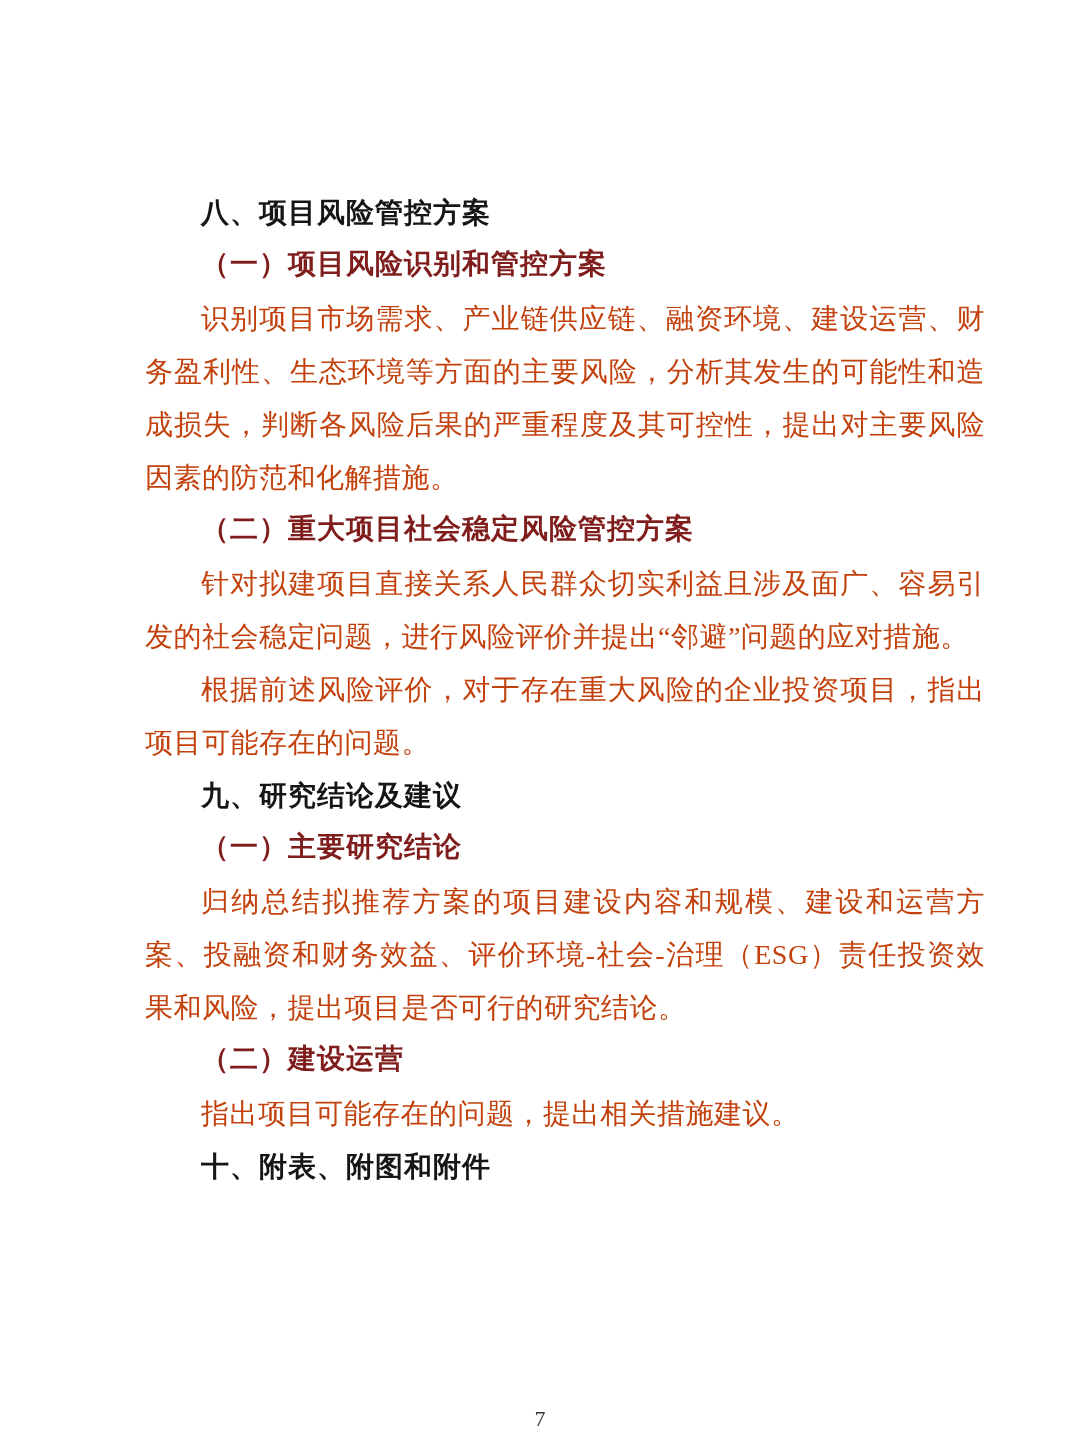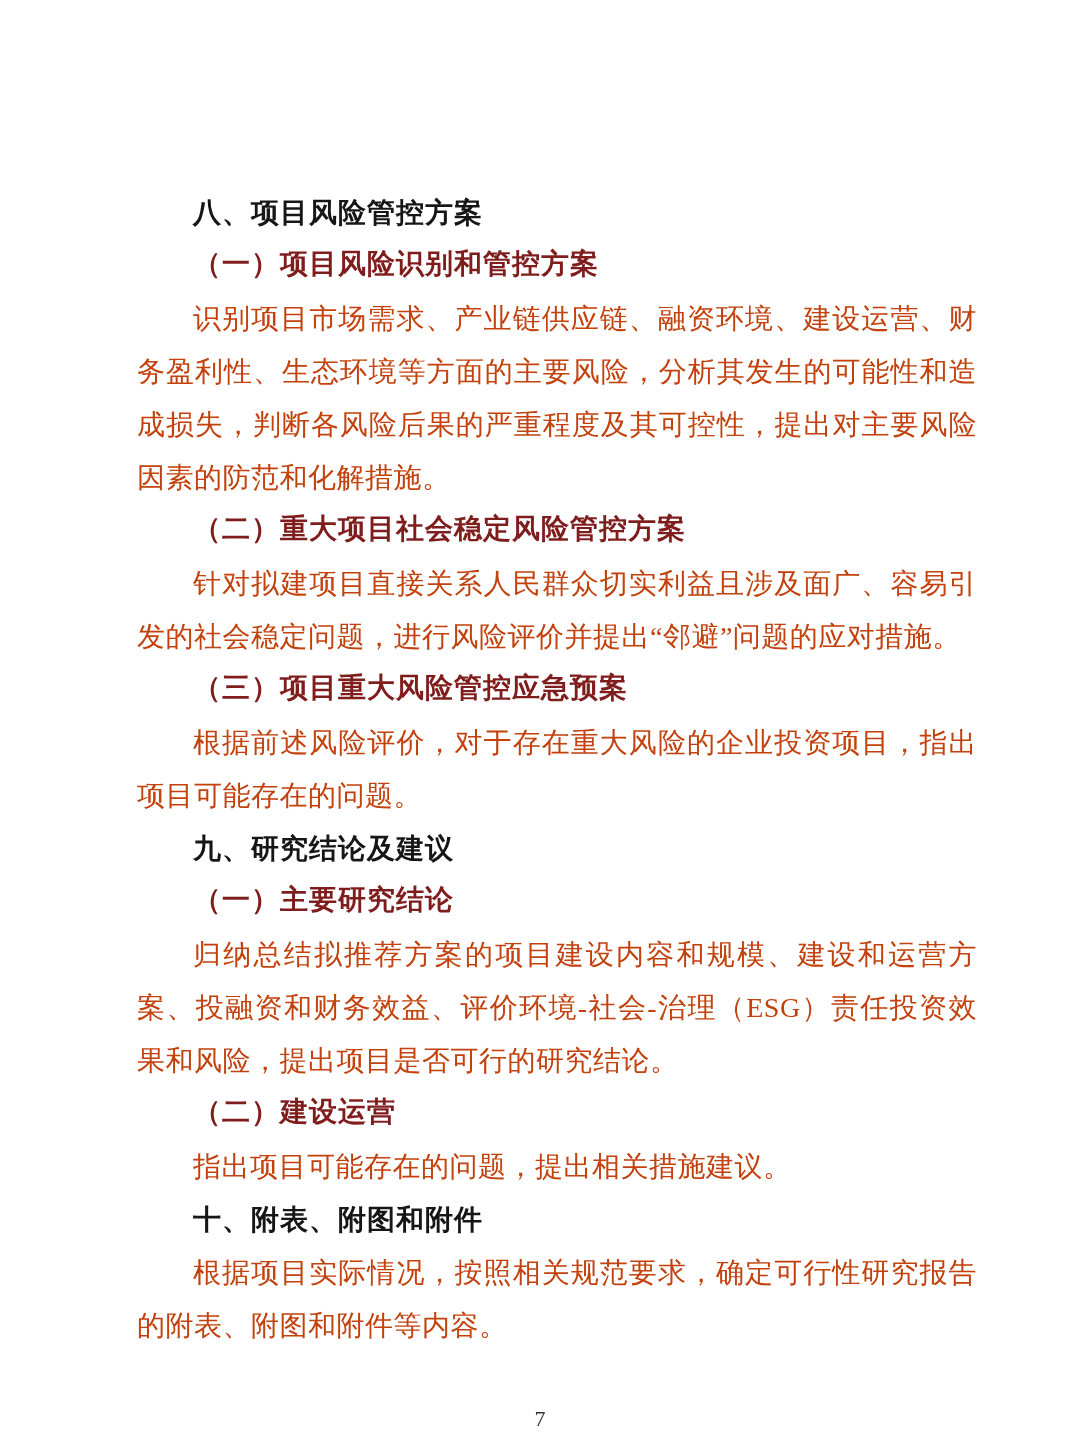--- a/index.html
+++ b/index.html
@@ -14,21 +14,21 @@
     color: #1e1e1e;
     position: relative;
   }
   .page {
     position: absolute;
     inset: 0;
     background: #ffffff;
   }
   .content {
     position: absolute;
-    left: 137px;
+    left: 145px;
     top: 186px;
     width: 840px;
   }
   .blk {
     font-size: 28px;
     line-height: 53px;
     text-indent: 2em;
     font-weight: 400;
   }
   .h1 {
@@ -72,37 +72,35 @@
     <h1 class="blk h1">八、项目风险管控方案</h1>
 
     <h2 class="blk h2">（一）项目风险识别和管控方案</h2>
 
     <p class="blk para">识别项目市场需求、产业链供应链、融资环境、建设运营、财务盈利性、生态环境等方面的主要风险，分析其发生的可能性和造成损失，判断各风险后果的严重程度及其可控性，提出对主要风险因素的防范和化解措施。</p>
 
     <h2 class="blk h2">（二）重大项目社会稳定风险管控方案</h2>
 
     <p class="blk para">针对拟建项目直接关系人民群众切实利益且涉及面广、容易引发的社会稳定问题，进行风险评价并提出“邻避”问题的应对措施。</p>
 
-    <h2 class="blk h2">（三）项目重大风险管控应急预案</h2>
 
     <p class="blk para">根据前述风险评价，对于存在重大风险的企业投资项目，指出项目可能存在的问题。</p>
 
     <h1 class="blk h1">九、研究结论及建议</h1>
 
     <h2 class="blk h2">（一）主要研究结论</h2>
 
     <p class="blk para">归纳总结拟推荐方案的项目建设内容和规模、建设和运营方案、投融资和财务效益、评价环境-社会-治理（ESG）责任投资效果和风险，提出项目是否可行的研究结论。</p>
 
     <h2 class="blk h2">（二）建设运营</h2>
 
     <p class="blk para">指出项目可能存在的问题，提出相关措施建议。</p>
 
     <h1 class="blk h1">十、附表、附图和附件</h1>
 
-    <p class="blk para">根据项目实际情况，按照相关规范要求，确定可行性研究报告的附表、附图和附件等内容。</p>
 
   </main>
 
   <footer class="footer">
     <span class="page-number">7</span>
   </footer>
 
 </div>
 
 </body></html>

